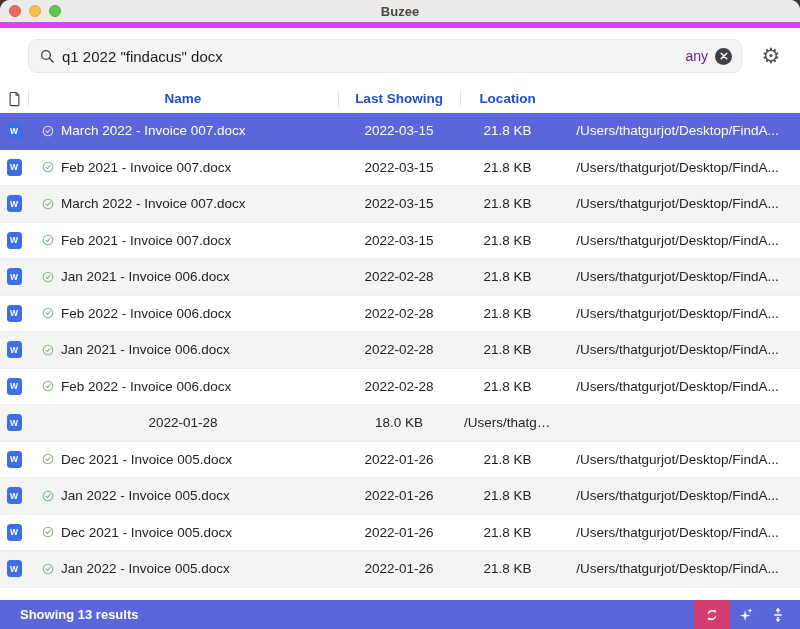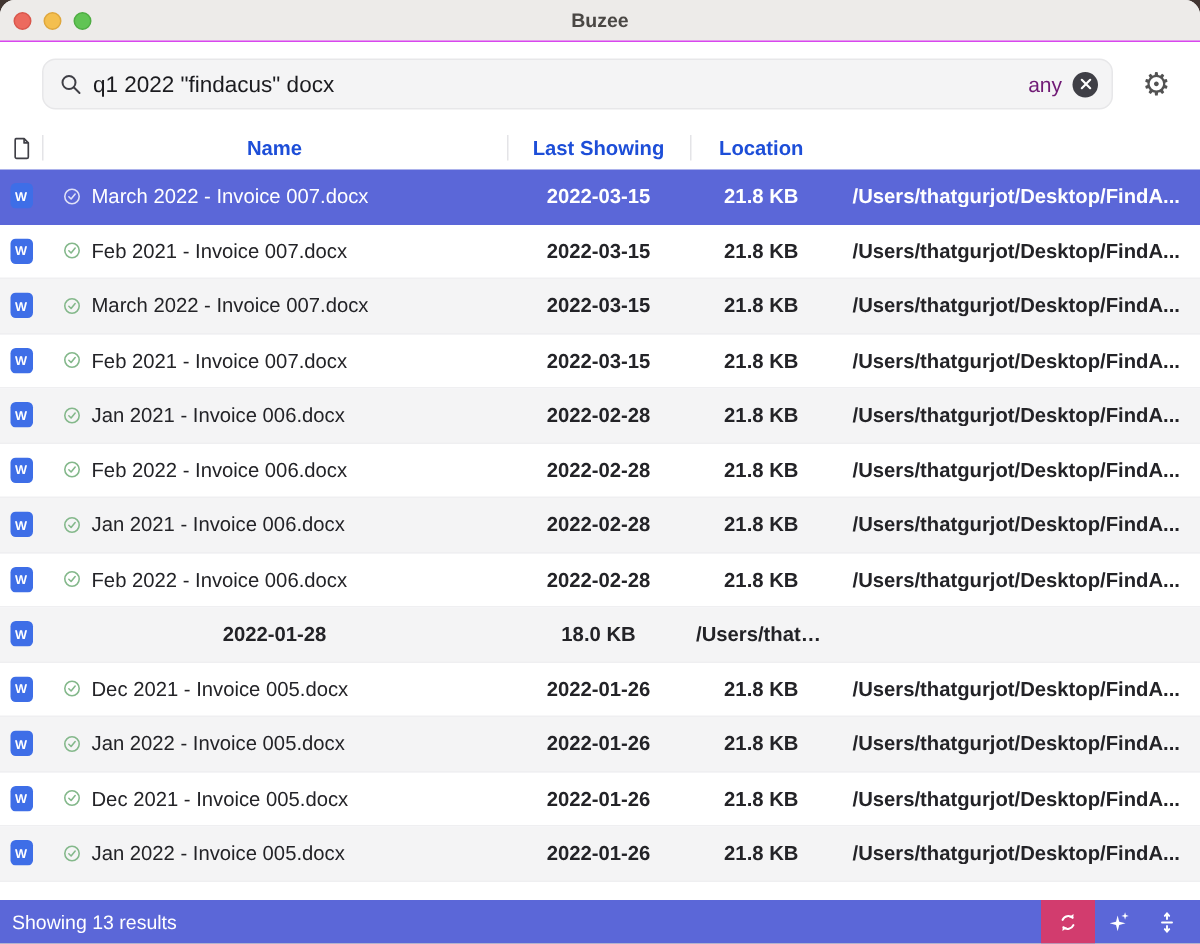--- a/index.html
+++ b/index.html
@@ -13,21 +13,21 @@
     position: absolute; inset: 0;
     background: #ffffff;
     border-radius: 10px 10px 0 0;
     overflow: hidden;
     display: flex; flex-direction: column;
   }
   
   .titlebar {
     height: 28px; flex: 0 0 28px;
     background: #edebe9;
-    border-bottom: 1px solid #d946ef;
+    border-bottom: 6px solid #d946ef;
     position: relative;
     display: flex; align-items: center; justify-content: center;
   }
   .traffic-lights { position: absolute; left: 9px; top: 0; height: 100%; display: flex; align-items: center; gap: 8px; }
   .tl { width: 12px; height: 12px; border-radius: 50%; display: inline-block; }
   .tl.red    { background: #ec6a5e; border: 0.5px solid #d9574c; }
   .tl.yellow { background: #f4bf4f; border: 0.5px solid #dfa73d; }
   .tl.green  { background: #61c454; border: 0.5px solid #4fad43; }
   .title { font-size: 13px; font-weight: 700; color: #4a4744; }
 
@@ -82,40 +82,40 @@
     width: 1px; background: #e4e4e7;
   }
   .tbody .row { height: 36.5px; border-bottom: 1px solid #efeff1; cursor: default; }
   .tbody .row.striped { background: #f4f4f5; }
   .tbody .row.selected { background: #5b67d8; border-bottom-color: #5b67d8; }
   .tbody .row.selected .cell { color: #ffffff; }
   .tbody .row.selected .check-icon { color: rgba(255,255,255,0.8); }
   .cell { font-size: 13.5px; color: #232327; overflow: hidden; white-space: nowrap; }
   .cell-icon { display: flex; justify-content: center; }
   .cell-name { display: flex; align-items: center; gap: 7px; padding-left: 14px; font-weight: 500; }
-  .cell-mod, .cell-size, .cell-loc { text-align: center; font-weight: 700; }
+  .cell-mod, .cell-size, .cell-loc { text-align: center; font-weight: 400; }
   .cell-loc { text-overflow: ellipsis; padding: 0 4px; }
   .check-icon { color: #84b88b; display: flex; flex: 0 0 auto; }
   .docx-icon {
     width: 15px; height: 17px; border-radius: 3.5px;
     background: #3e6ee7; color: #fff;
     font-size: 8.5px; font-weight: 700;
     display: flex; align-items: center; justify-content: center;
     flex: 0 0 15px;
   }
   .th-icon svg { display: block; }
 
   
   .footer {
     height: 29px; flex: 0 0 29px;
     background: #5b67d8;
     display: flex; align-items: center;
     color: #fff;
   }
-  .footer .status-text { font-size: 13px; padding-left: 8px; flex: 1; }
+  .footer .status-text { font-size: 13px; padding-left: 20px; flex: 1; font-weight: bold; }
   .footer-actions { display: flex; align-items: stretch; height: 100%; }
   .fbtn {
     border: none; background: transparent; color: #fff;
     width: 32px; height: 100%;
     display: flex; align-items: center; justify-content: center;
     cursor: pointer; padding: 0;
   }
   .fbtn.refresh { background: #d23c6e; width: 36px; }
   .fbtn:last-child { margin-right: 6px; }
 </style>

